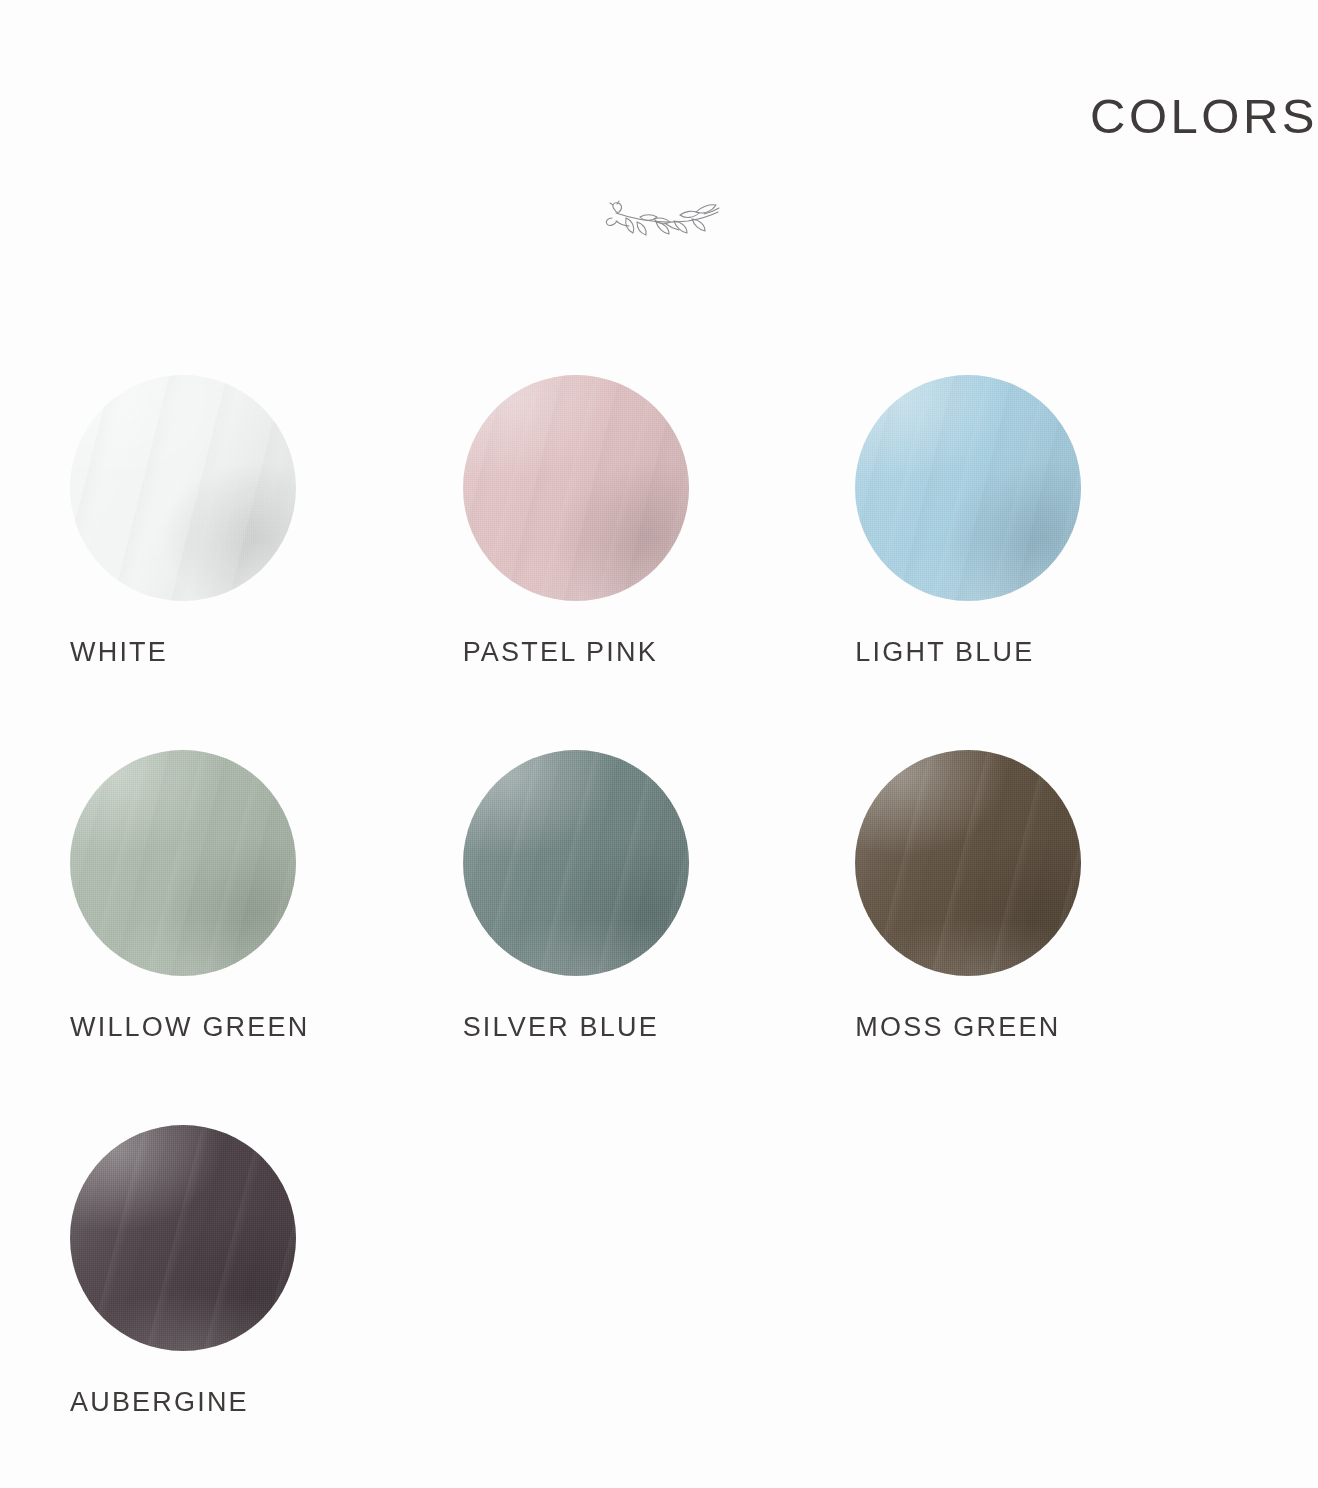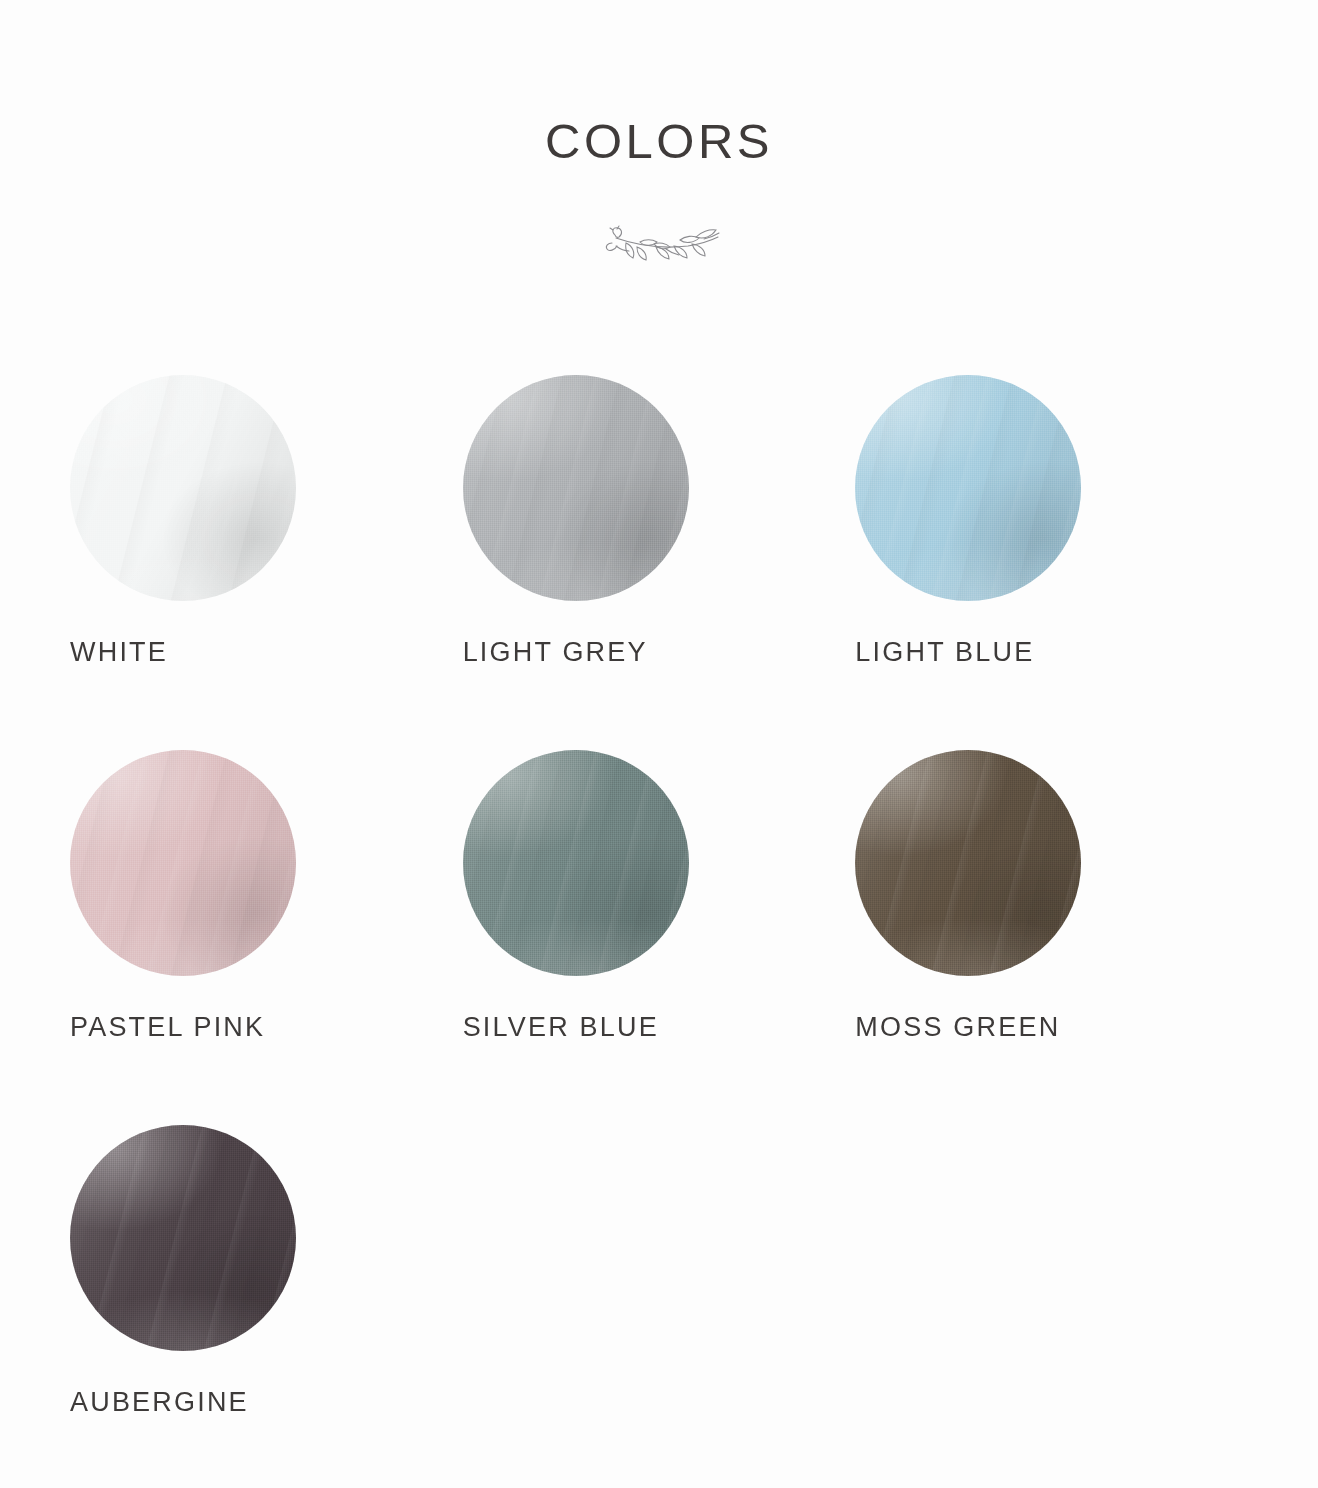--- a/index.html
+++ b/index.html
@@ -19,22 +19,22 @@
   .page {
     width: 1318px;
     height: 1488px;
     position: relative;
     box-sizing: border-box;
   }
 
   
   .header {
     width: 100%;
-    text-align: center;
-    padding-top: 117px;
+    text-align: right;
+    padding-top: 92px;
   }
 
   .page-title {
     font-family: "Liberation Sans", sans-serif;
     font-size: 49px;
     font-weight: 300;
     letter-spacing: 3.5px;
     color: #3f3b3a;
     line-height: 1;
     margin: 0;
@@ -194,51 +194,51 @@
     <div class="swatch-cell">
       <div class="swatch-circle" style="background-color: rgb(243, 245, 245);">
         <div class="tex-cloud"></div>
         <div class="tex-fold"></div>
         <div class="tex-weave"></div>
         <div class="tex-sheen"></div>
       </div>
       <div class="swatch-label">WHITE</div>
     </div>
 
-    <div class="swatch-cell">
-      <div class="swatch-circle" style="background-color: rgb(172, 175, 178);">
-        <div class="tex-cloud"></div>
-        <div class="tex-fold"></div>
-        <div class="tex-weave"></div>
-        <div class="tex-sheen"></div>
-      </div>
-      <div class="swatch-label">LIGHT GREY</div>
+
+    <div class="swatch-cell">
+      <div class="swatch-circle" style="background-color: rgb(221, 190, 192);">
+        <div class="tex-cloud"></div>
+        <div class="tex-fold"></div>
+        <div class="tex-weave"></div>
+        <div class="tex-sheen"></div>
+      </div>
+      <div class="swatch-label">PASTEL PINK</div>
     </div>
 
     <div class="swatch-cell">
       <div class="swatch-circle" style="background-color: rgb(165, 205, 223);">
         <div class="tex-cloud"></div>
         <div class="tex-fold"></div>
         <div class="tex-weave"></div>
         <div class="tex-sheen"></div>
       </div>
       <div class="swatch-label">LIGHT BLUE</div>
     </div>
 
-    <div class="swatch-cell">
-      <div class="swatch-circle" style="background-color: rgb(221, 190, 192);">
-        <div class="tex-cloud"></div>
-        <div class="tex-fold"></div>
-        <div class="tex-weave"></div>
-        <div class="tex-sheen"></div>
-      </div>
-      <div class="swatch-label">PASTEL PINK</div>
-    </div>
-
-
+
+    <div class="swatch-cell">
+      <div class="swatch-circle" style="background-color: rgb(168, 182, 168);">
+        <div class="tex-cloud"></div>
+        <div class="tex-fold"></div>
+        <div class="tex-weave"></div>
+        <div class="tex-sheen"></div>
+      </div>
+      <div class="swatch-label">WILLOW GREEN</div>
+    </div>
 
     <div class="swatch-cell">
       <div class="swatch-circle" style="background-color: rgb(110, 130, 128);">
         <div class="tex-cloud"></div>
         <div class="tex-fold"></div>
         <div class="tex-weave"></div>
         <div class="tex-sheen"></div>
       </div>
       <div class="swatch-label">SILVER BLUE</div>
     </div>

